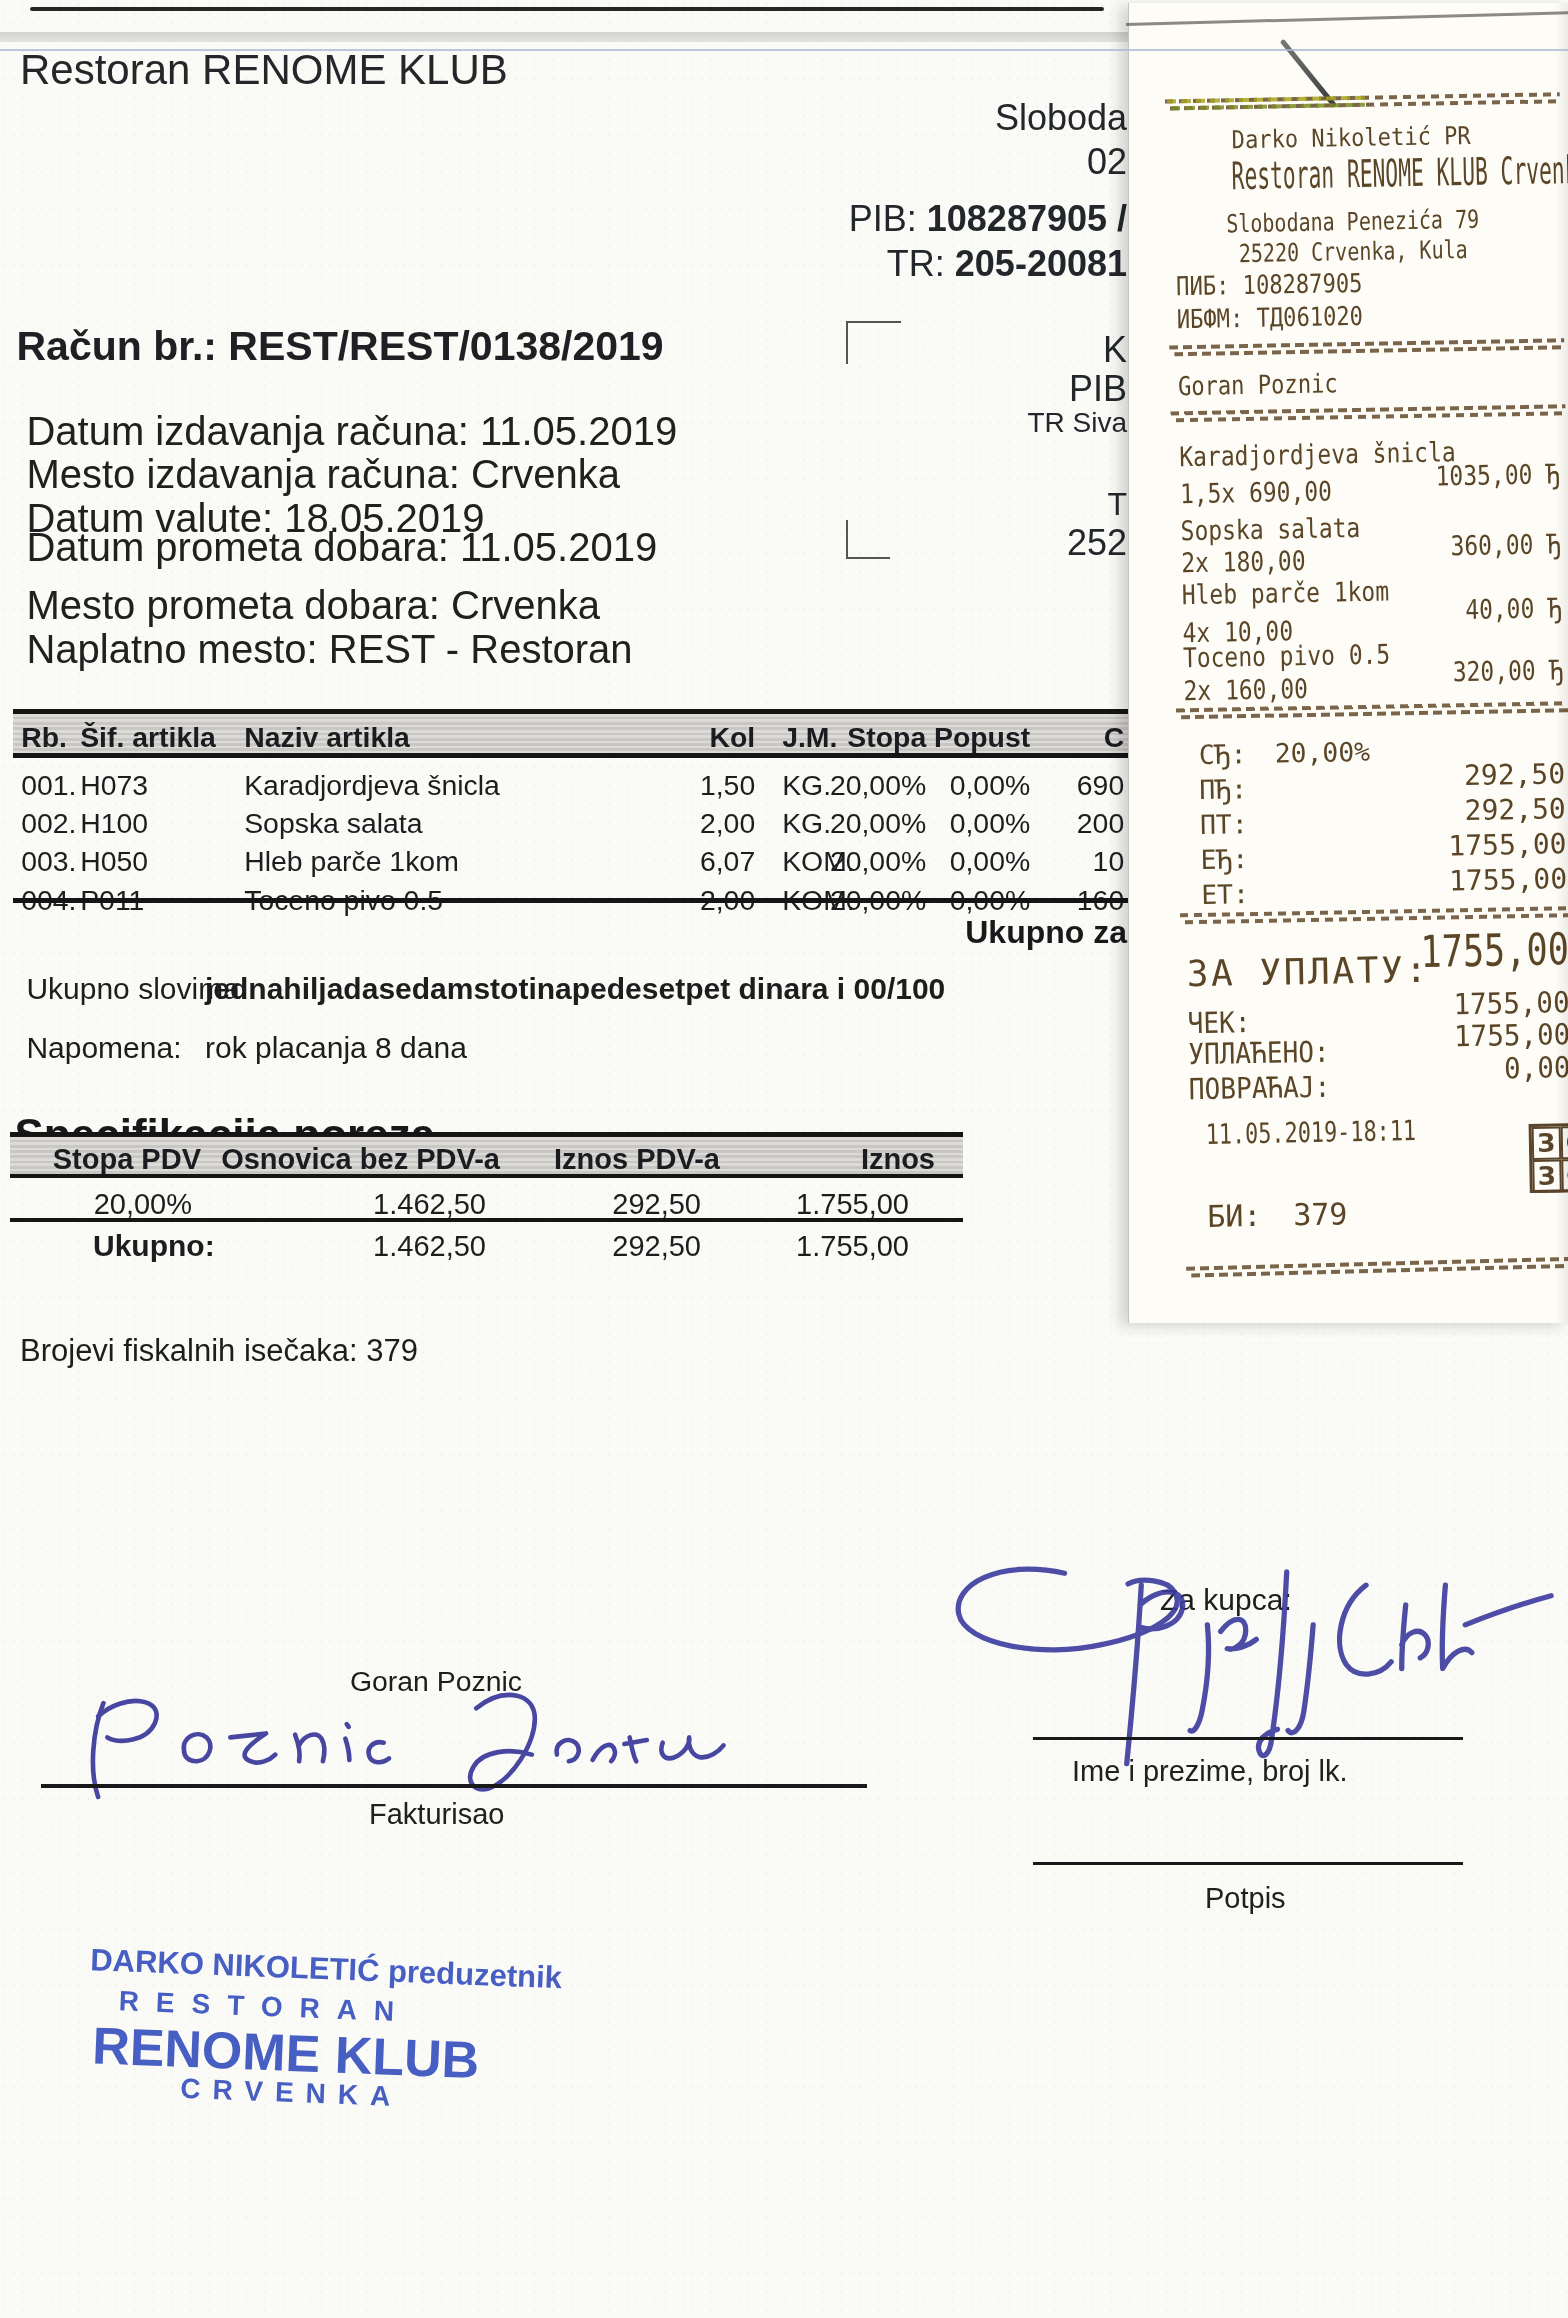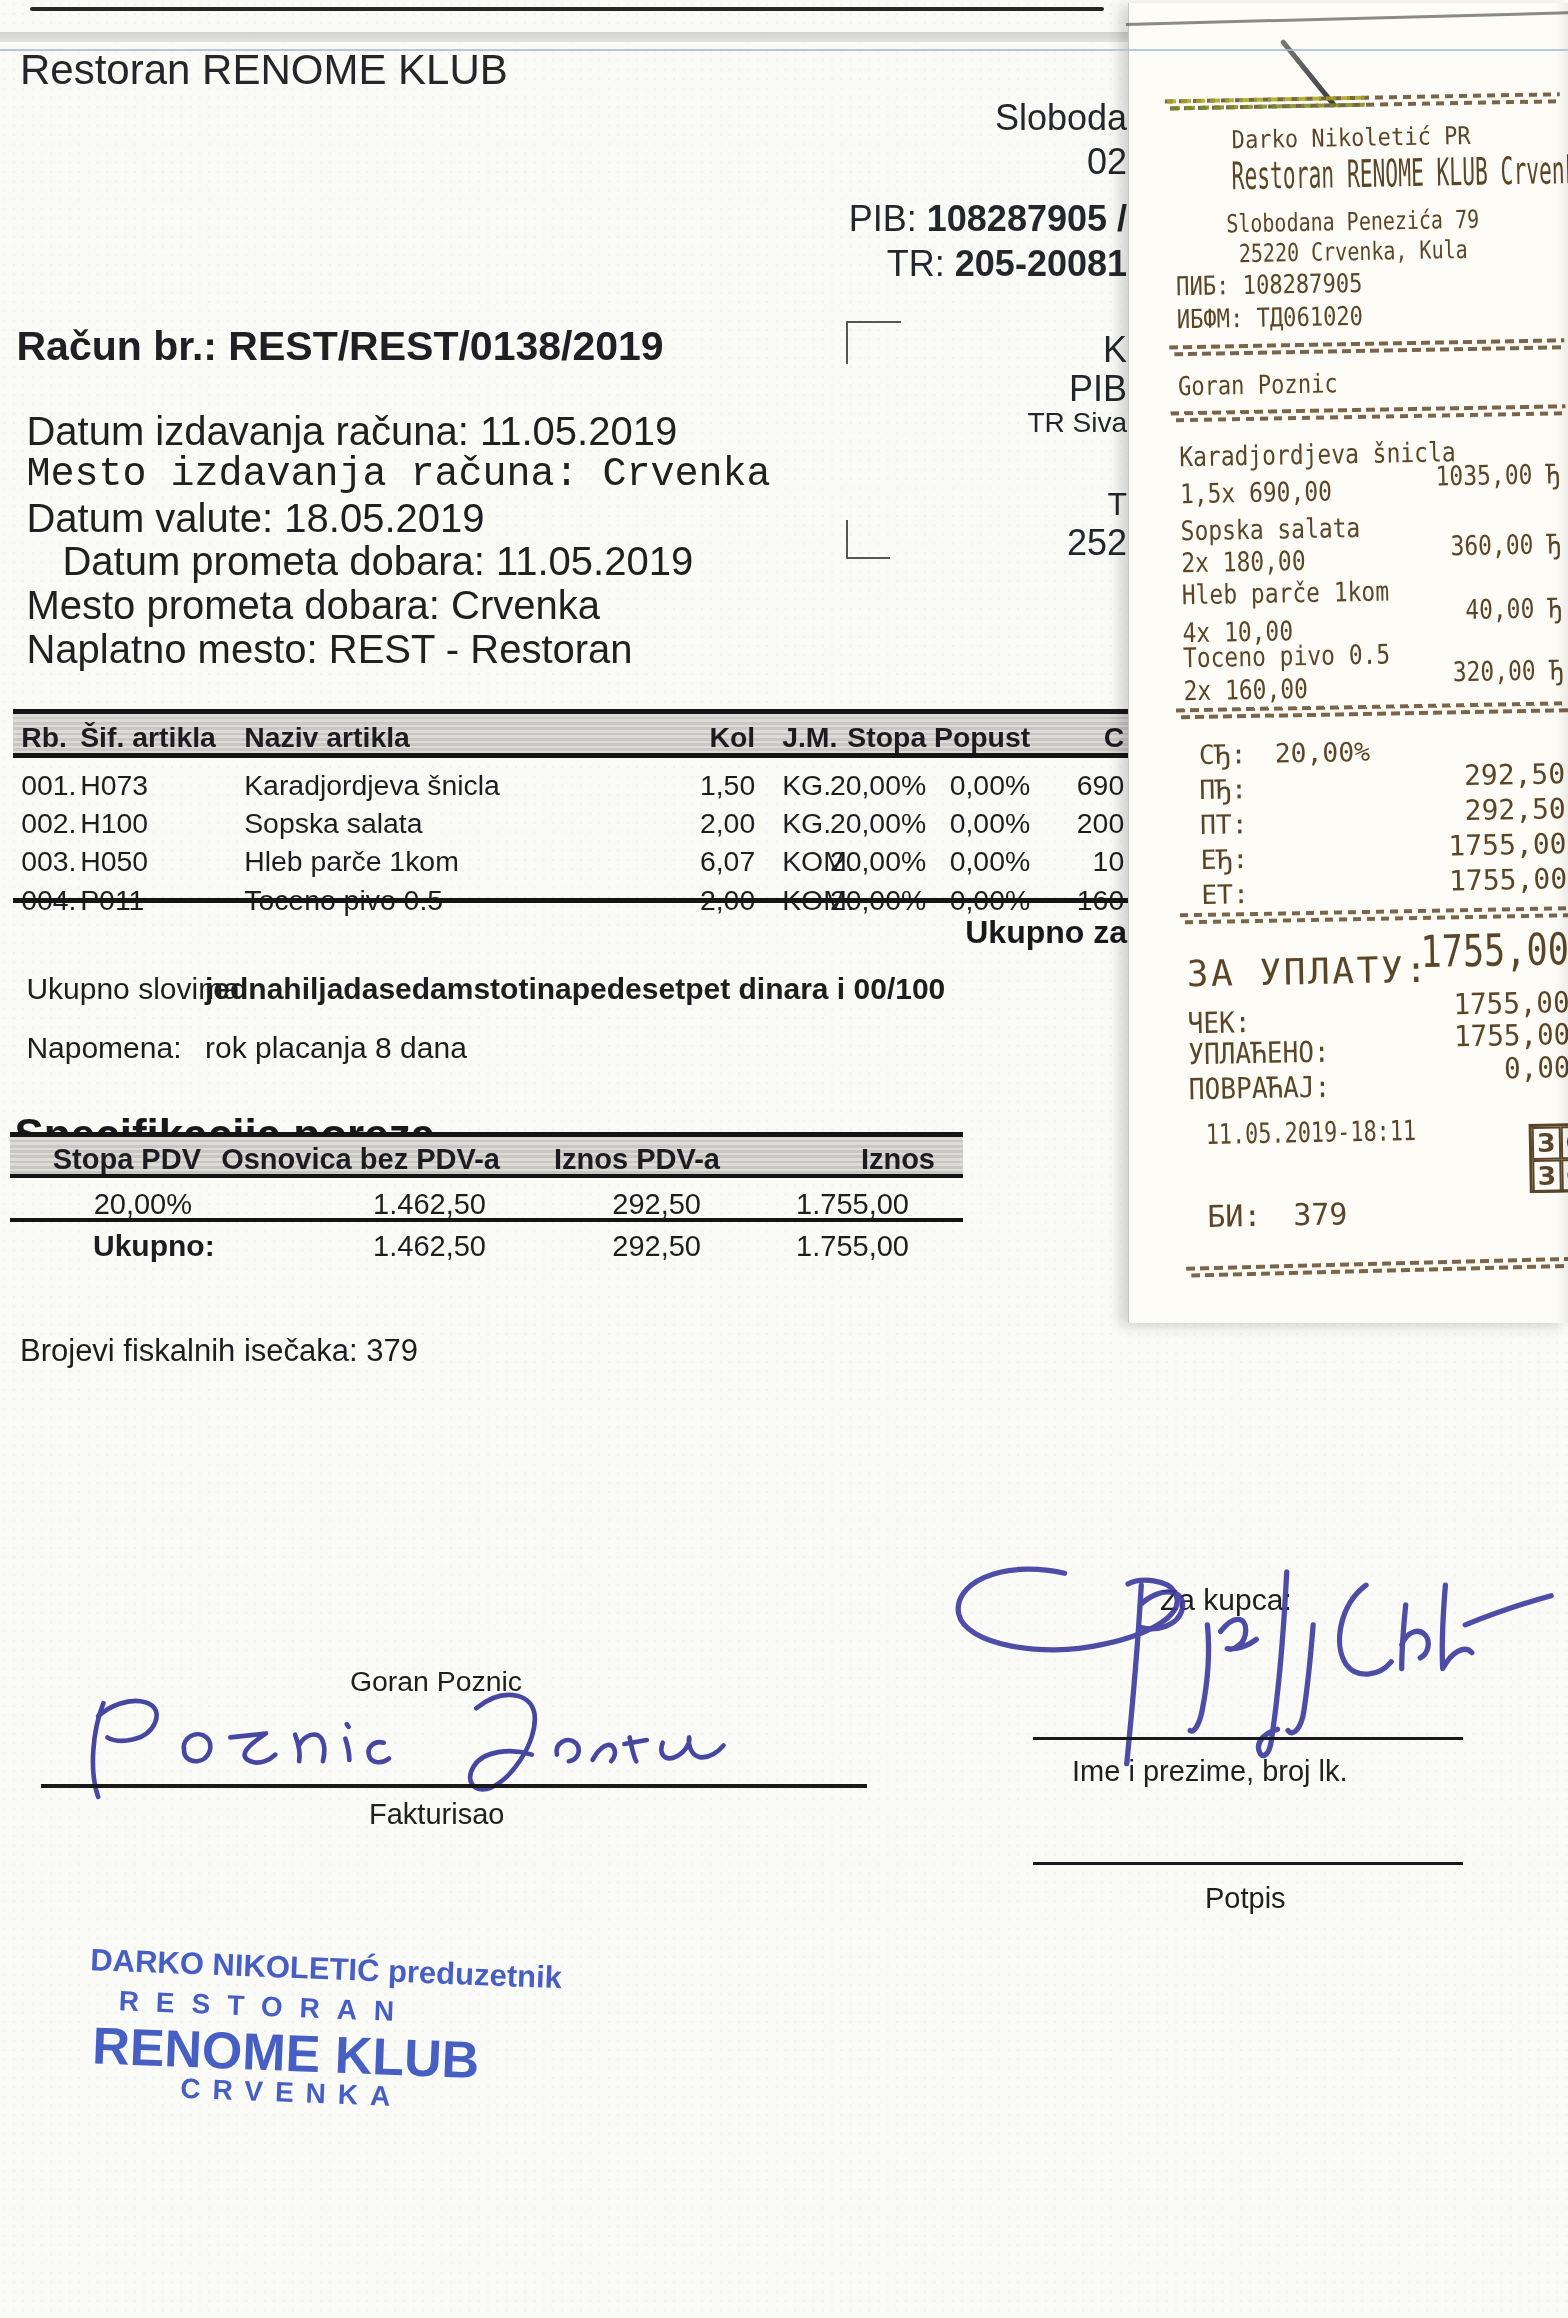--- a/index.html
+++ b/index.html
@@ -76,23 +76,23 @@
   <div class="abs nw" style="left:20px;top:46px;font-size:42px;color:#26262a;">Restoran RENOME KLUB</div>
 
   <div class="frag" style="top:97px;">Sloboda</div>
   <div class="frag" style="top:141px;">02</div>
   <div class="frag" style="top:198px;"><span>PIB: </span><span class="b">108287905 /</span></div>
   <div class="frag" style="top:243px;"><span>TR: </span><span class="b">205-20081</span></div>
 
   <div class="abs nw b" style="left:16.5px;top:323px;font-size:41px;color:#202024;">Račun br.: REST/REST/0138/2019</div>
 
   <div class="meta" style="top:409px;">Datum izdavanja računa: 11.05.2019</div>
-  <div class="meta" style="top:452px;font-family:Liberation Mono, monospace;">Mesto izdavanja računa: Crvenka</div>
+  <div class="meta" style="top:452px;">Mesto izdavanja računa: Crvenka</div>
   <div class="meta" style="top:496px;">Datum valute: 18.05.2019</div>
-  <div class="meta" style="top:539px;margin-left:36px;">Datum prometa dobara: 11.05.2019</div>
+  <div class="meta" style="top:525px;">Datum prometa dobara: 11.05.2019</div>
   <div class="meta" style="top:583px;">Mesto prometa dobara: Crvenka</div>
   <div class="meta" style="top:627px;">Naplatno mesto: REST - Restoran</div>
 
   <div class="brk" style="left:846px;top:321px;width:53px;height:41px;border-left-width:2.6px;border-top-width:2.6px;"></div>
   <div class="brk" style="left:846px;top:520px;width:42px;height:37px;border-left-width:2.6px;border-bottom-width:2.6px;"></div>
 
   <div class="frag" style="top:329px;font-size:36px;">K</div>
   <div class="frag" style="top:368px;font-size:36px;">PIB</div>
   <div class="frag" style="top:407px;font-size:28px;">TR Siva</div>
   <div class="frag" style="top:486px;font-size:32px;">T</div>

